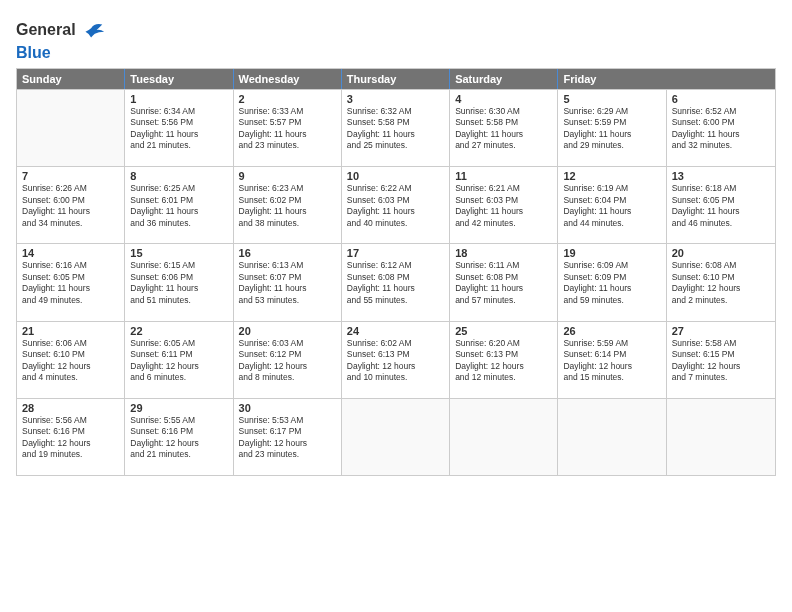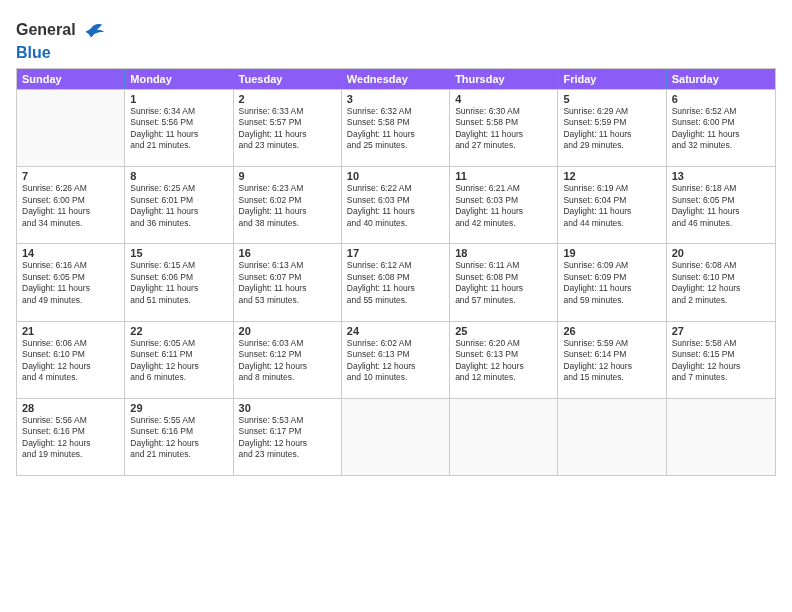--- a/index.html
+++ b/index.html
@@ -55,21 +55,21 @@
     }
     .calendar {
       flex: 1;
       display: flex;
       flex-direction: column;
       border: 1px solid #ccc;
     }
     .cal-header {
       display: grid;
       grid-template-columns: repeat(7, 1fr);
-      background: #8b5cf6;
+      background: #737373;
     }
     .cal-header-cell {
       color: #fff;
       font-size: 11px;
       font-weight: bold;
       padding: 4px 5px;
       border-right: 1px solid #4a8ad4;
     }
     .cal-header-cell:last-child { border-right: none; }
     .cal-body {
@@ -124,26 +124,25 @@
     </div>
     <div class="title-block">
       <div class="month-title"></div>
       <div class="subtitle"></div>
     </div>
   </div>
 
   <div class="calendar">
     <div class="cal-header">
     <div class="cal-header-cell">Sunday</div>
-        <div class="cal-header-cell">Monday</div>
         <div class="cal-header-cell">Tuesday</div>
         <div class="cal-header-cell">Wednesday</div>
         <div class="cal-header-cell">Thursday</div>
+        <div class="cal-header-cell">Saturday</div>
         <div class="cal-header-cell">Friday</div>
-        <div class="cal-header-cell">Saturday</div>
       </div>
     <div class="cal-body">
     <div class="cal-row">
           <div class="cal-cell empty"></div>
           <div class="cal-cell">
             <span class="day-num">1</span>
             <span class="cell-line">Sunrise: 6:34 AM</span>
             <span class="cell-line">Sunset: 5:56 PM</span>
             <span class="cell-line">Daylight: 11 hours</span>
             <span class="cell-line">and 21 minutes.</span>

